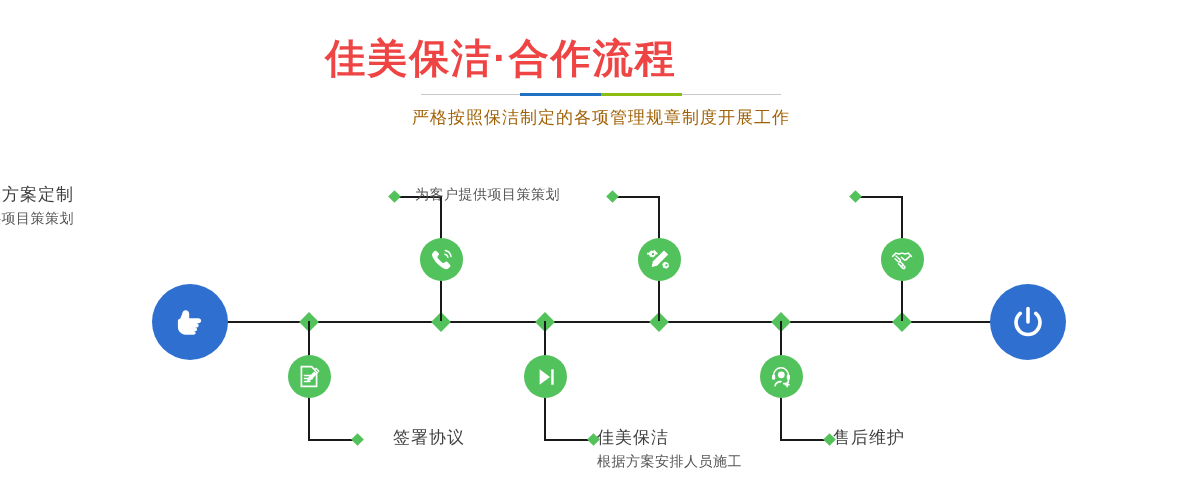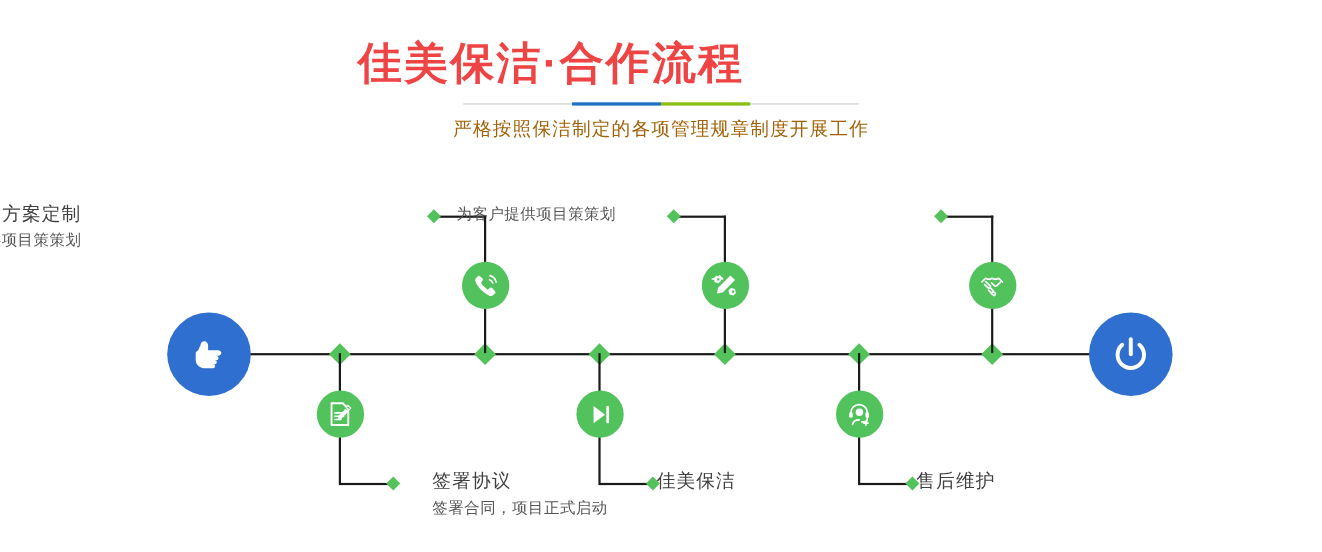--- a/index.html
+++ b/index.html
@@ -251,21 +251,20 @@
         <svg width="25" height="25" viewBox="0 0 25 25">
           <path fill="none" stroke="#ffffff" stroke-width="1.7" d="M4.4 2.6h10.2l5.0 5.0v14.8H4.4z"></path>
           <path fill="none" stroke="#ffffff" stroke-width="1.5" stroke-linecap="round" d="M7.4 11.4h8.0M7.4 14.4h8.0M7.4 17.4h5.5"></path>
           <path fill="#ffffff" d="M17.2 7.6l2.6 2.6-6.4 6.4-3.3 0.7 0.7-3.3z"></path>
           <path fill="#52c25c" stroke="#ffffff" stroke-width="1.1" d="M17.6 6.0l2.6 2.6 1.6-1.6-2.6-2.6z"></path>
         </svg>
       </span>
     </div>
     <div class="label below" style="left:52px; top:276px;margin-left:32px;">
       <div class="l-title">签署协议</div>
-      <div class="l-desc">签署合同，项目正式启动</div>
     </div>
   </div>
 
   <div class="node" style="left:659px">
     <div class="diamond"></div>
     <div class="conn-v" style="top:46px; height:125px;"></div>
     <div class="conn-h" style="left:-47px; top:46px; width:48px;"></div>
     <div class="diamond-sm" style="left:-51px; top:42px;"></div>
     <div class="badge up">
       <span>
@@ -295,20 +294,21 @@
     <div class="badge down">
       <span>
         <svg width="24" height="24" viewBox="0 0 24 24">
           <path fill="#ffffff" d="M5.6 4.2L16.0 12.0 5.6 19.8z"></path>
           <rect fill="#ffffff" x="17.2" y="4.2" width="2.5" height="15.6" rx="0.6"></rect>
         </svg>
       </span>
     </div>
     <div class="label below" style="left:52px; top:276px;">
       <div class="l-title">佳美保洁</div>
+      <div class="l-desc">根据方案安排人员施工</div>
     </div>
   </div>
 
   <div class="node" style="left:902px">
     <div class="diamond"></div>
     <div class="conn-v" style="top:46px; height:125px;"></div>
     <div class="conn-h" style="left:-47px; top:46px; width:48px;"></div>
     <div class="diamond-sm" style="left:-51px; top:42px;"></div>
     <div class="badge up">
       <span>

